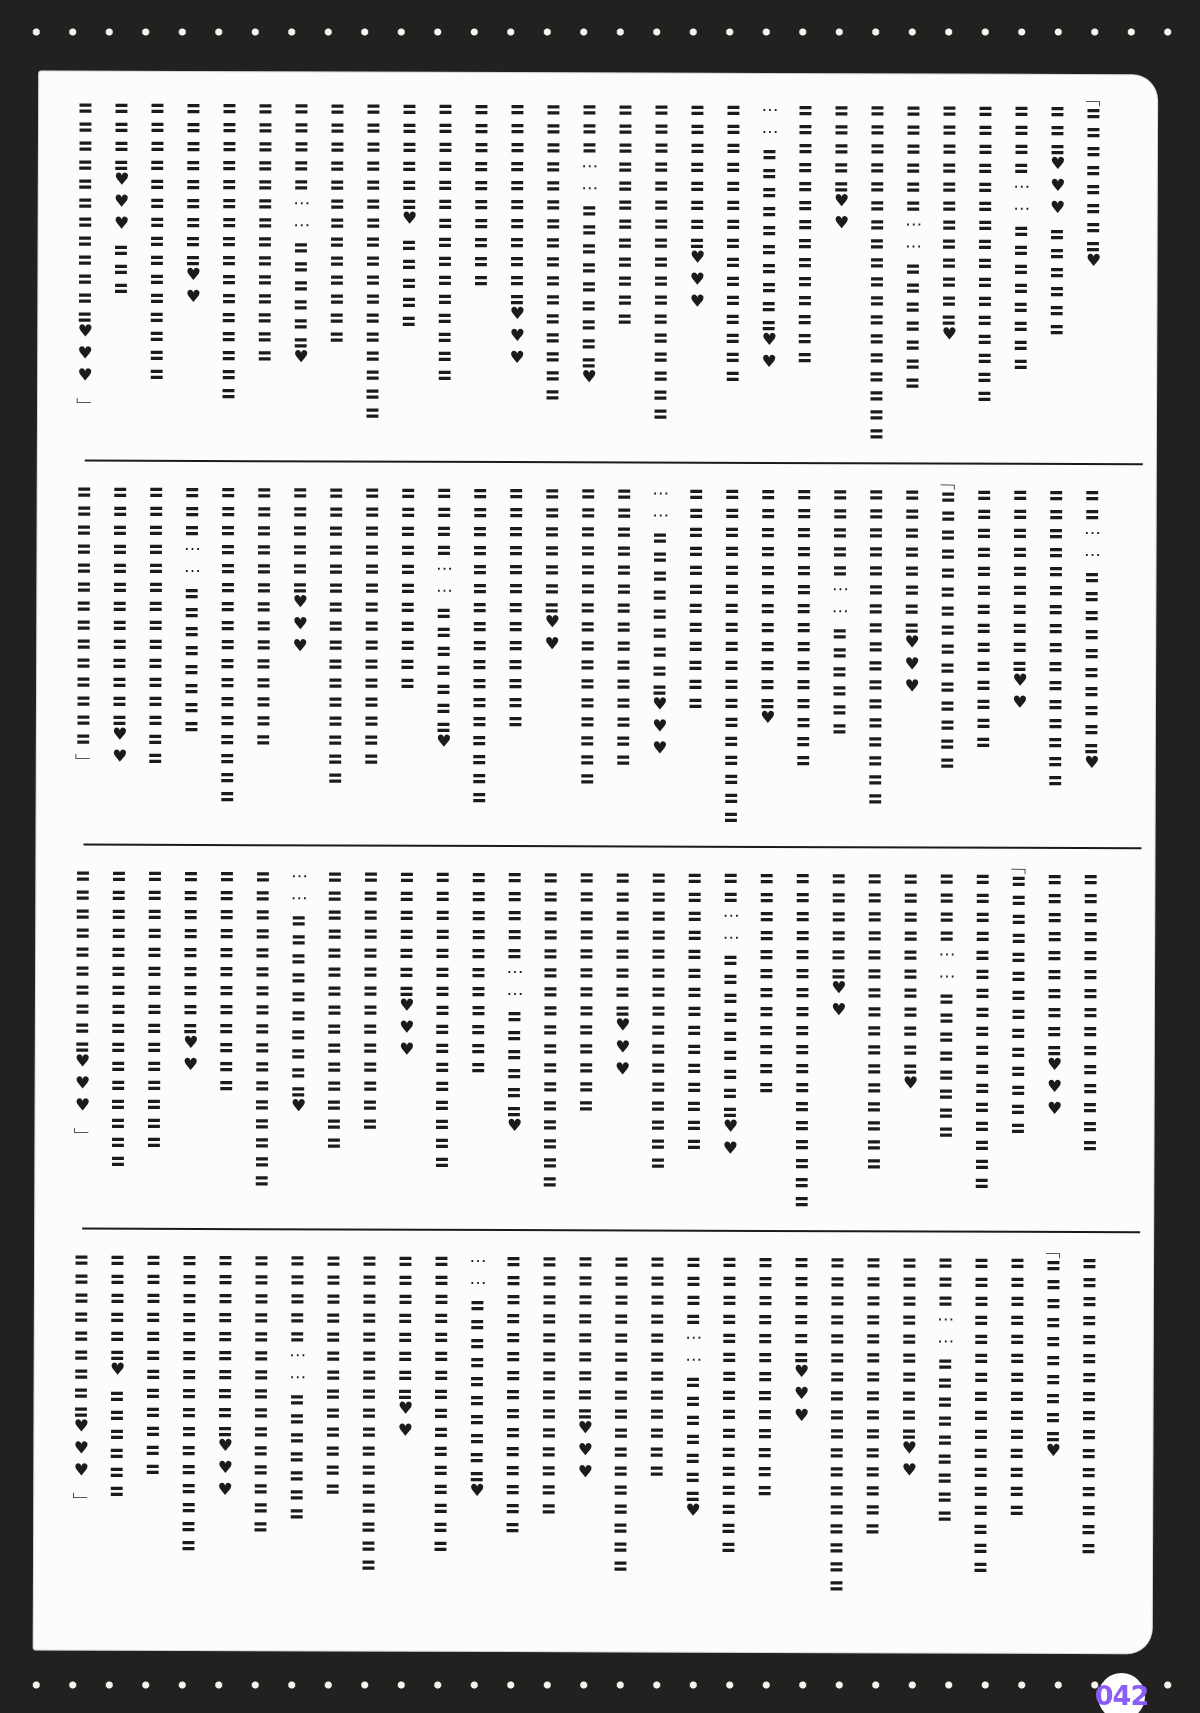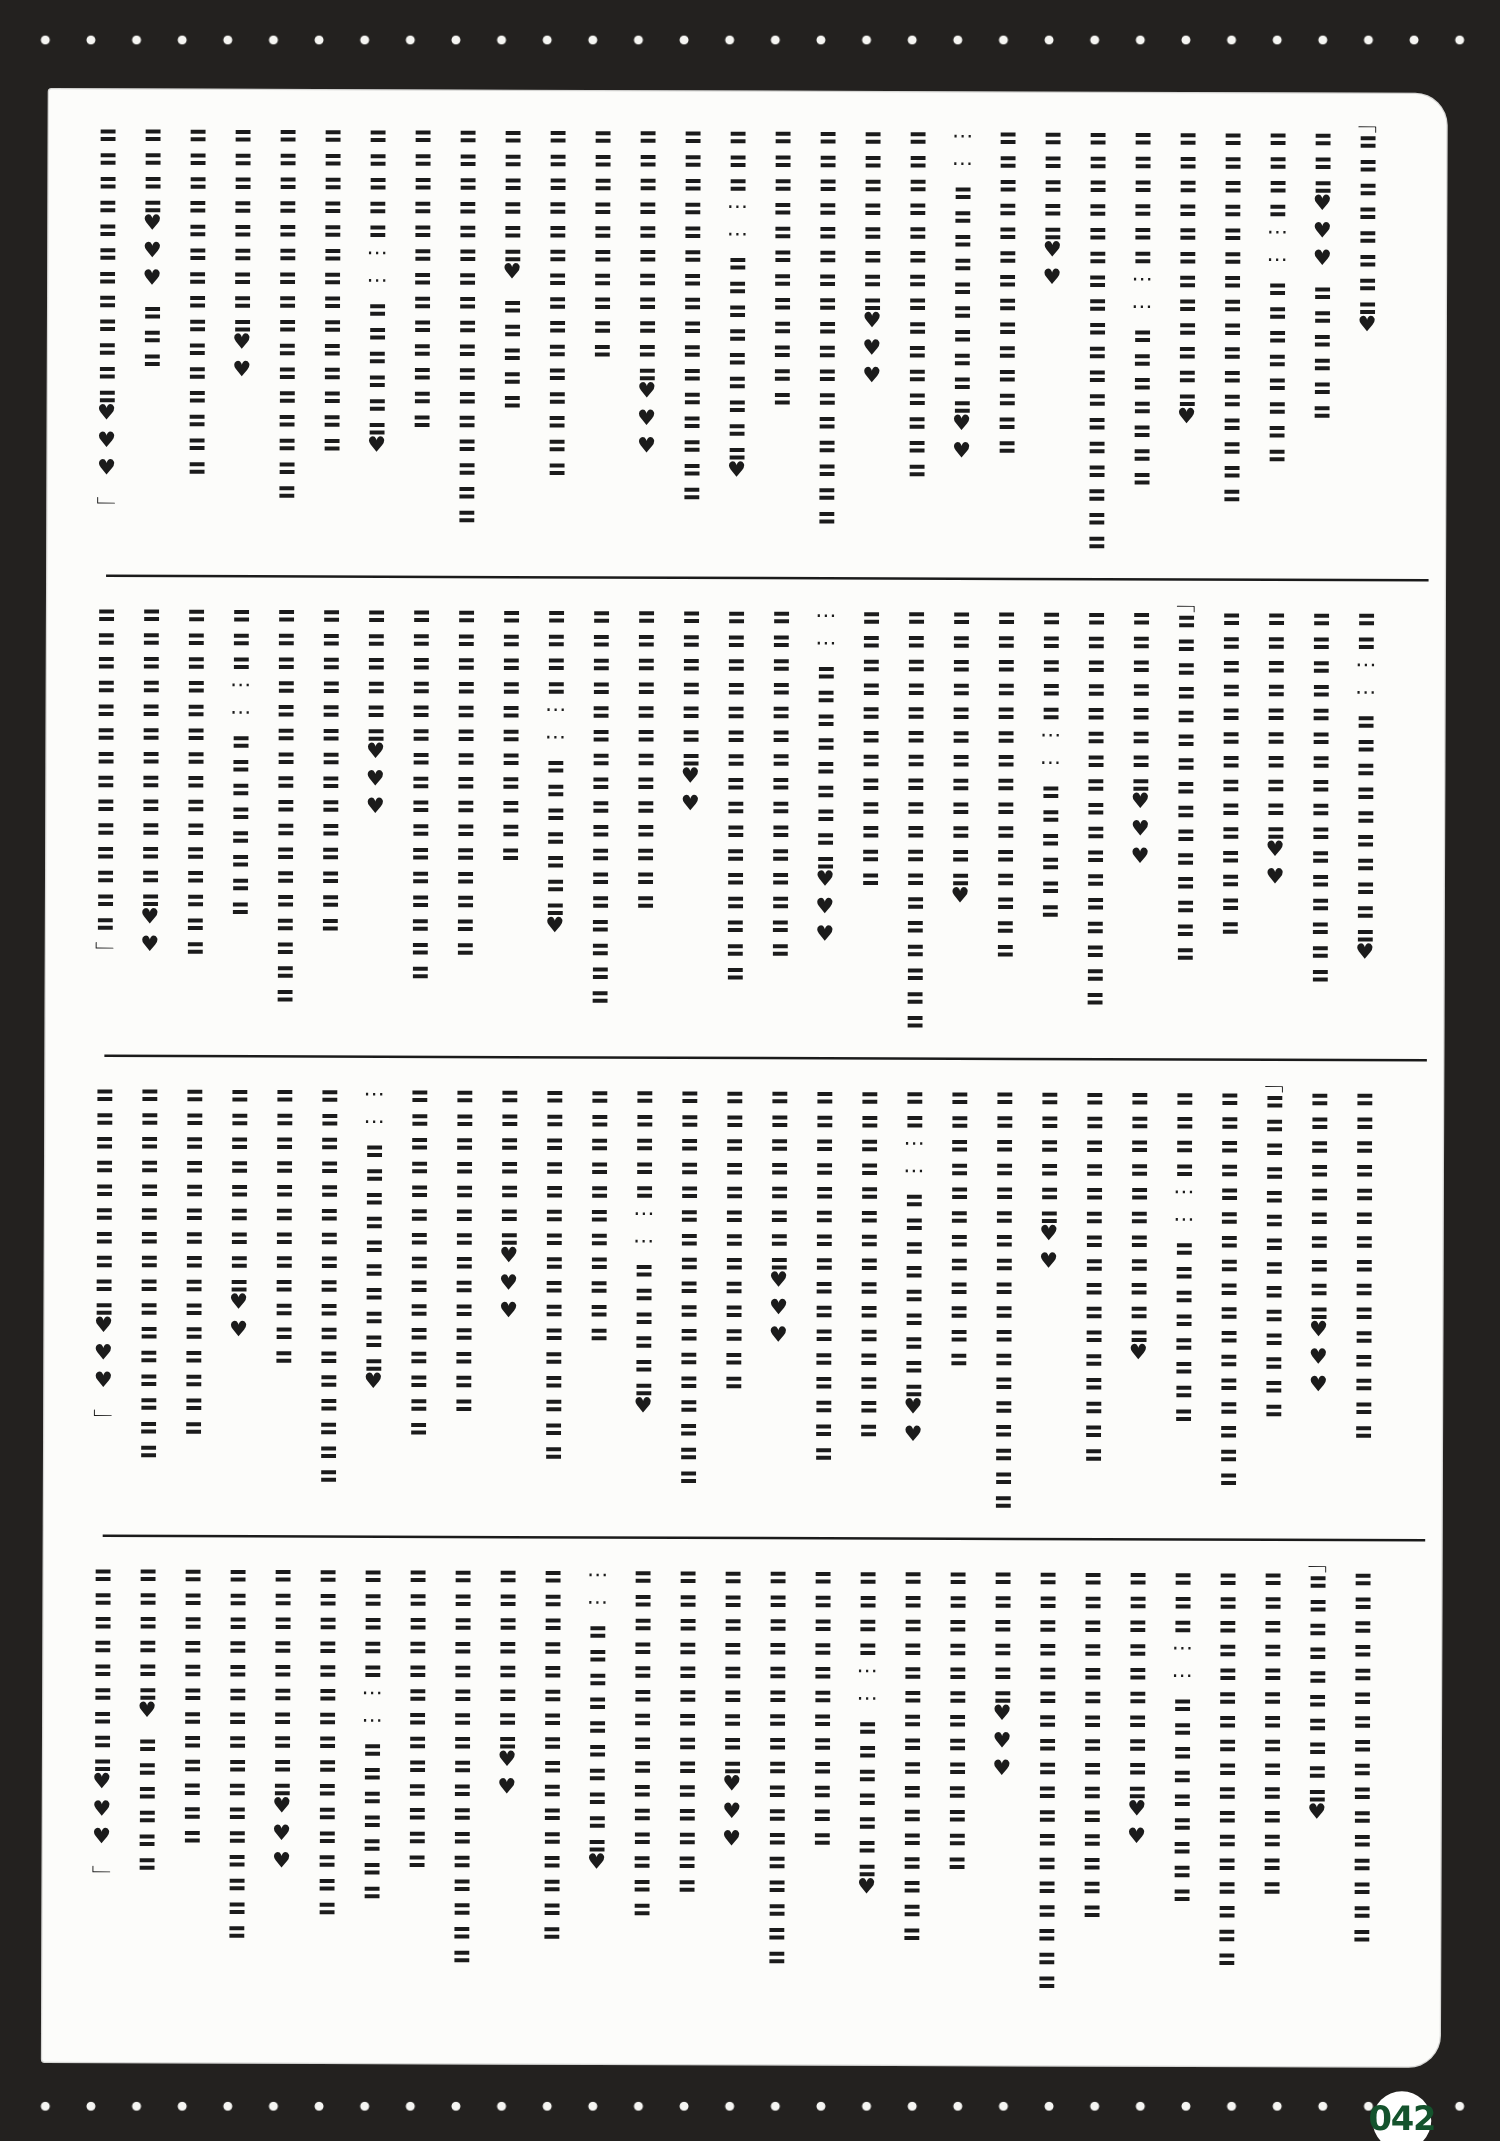--- a/index.html
+++ b/index.html
@@ -61,21 +61,21 @@
   
   .pagenum{
     position:absolute;
     left:1098px;top:1673px;
     width:47px;height:47px;
     border-radius:50%;
     background:#ffffff;
     display:flex;align-items:center;justify-content:center;
   }
   .pagenum span{
-    color:#14532d;
+    color:#8b5cf6;
     font-weight:bold;
     font-size:27px;
     letter-spacing:-1px;
     transform:translateY(-1px);
   }
 </style>
 </head>
 <body>
 
 <div class="dots dots-top"></div>

